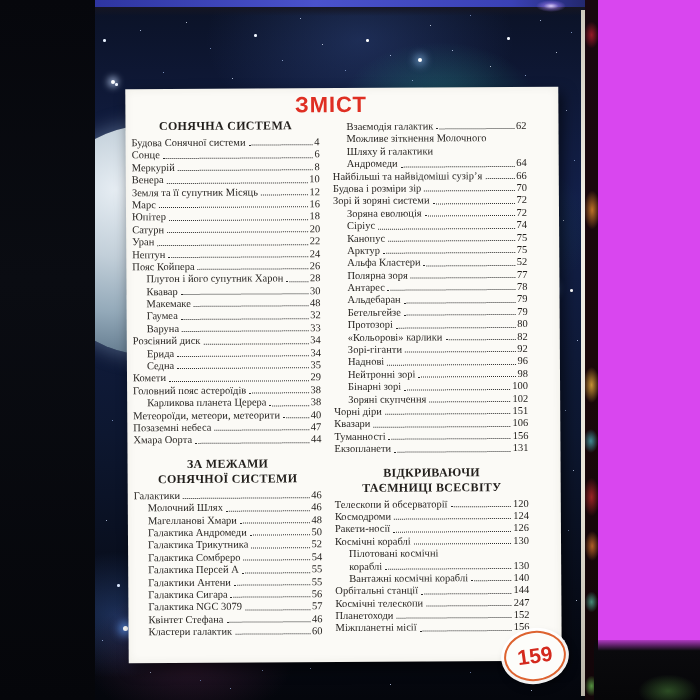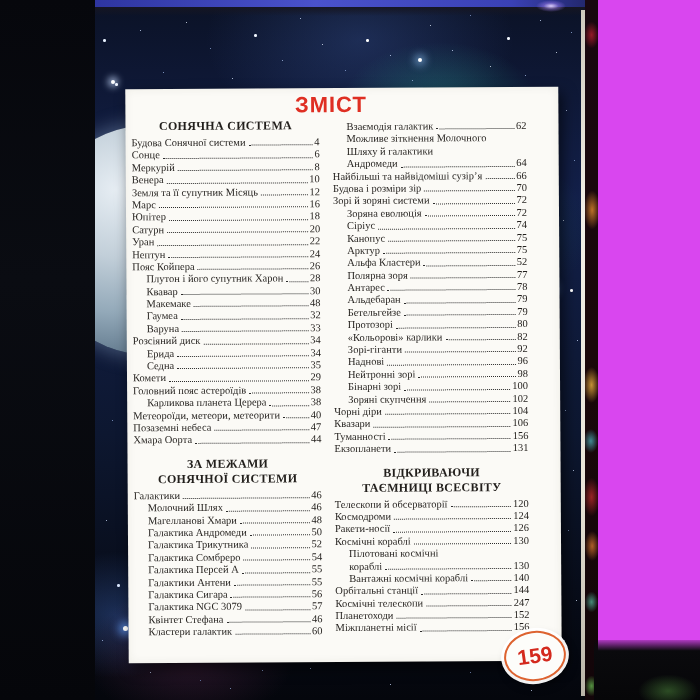--- a/index.html
+++ b/index.html
@@ -422,21 +422,21 @@
             <span class="num">100</span>
           </div>
           <div class="toc-row ind">
             <span class="lbl">Зоряні скупчення</span>
             <span class="leader"></span>
             <span class="num">102</span>
           </div>
           <div class="toc-row">
             <span class="lbl">Чорні діри</span>
             <span class="leader"></span>
-            <span class="num">104</span>
+            <span class="num">151</span>
           </div>
           <div class="toc-row">
             <span class="lbl">Квазари</span>
             <span class="leader"></span>
             <span class="num">106</span>
           </div>
           <div class="toc-row">
             <span class="lbl">Туманності</span>
             <span class="leader"></span>
             <span class="num">156</span>

